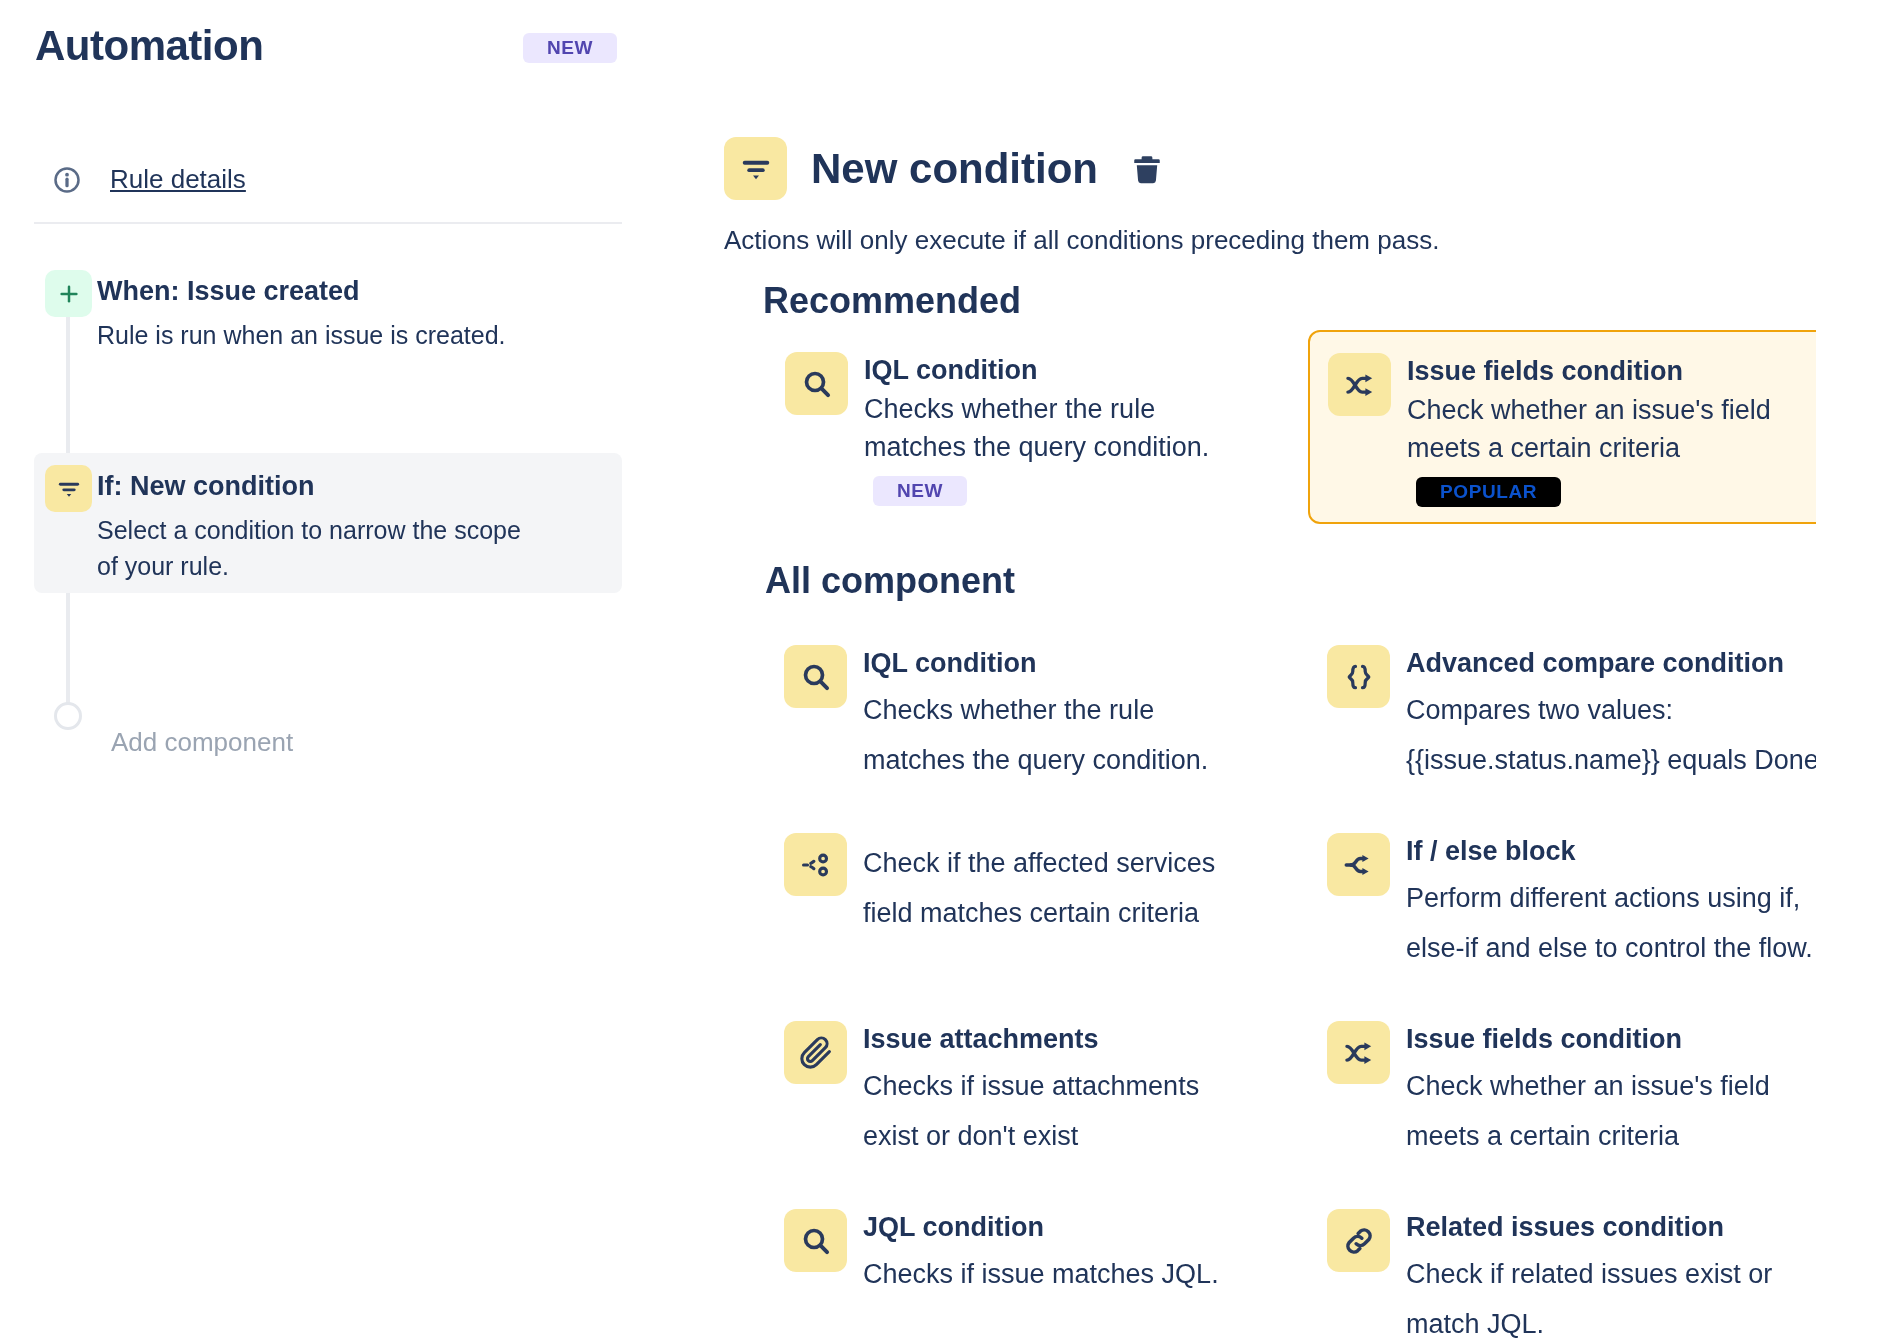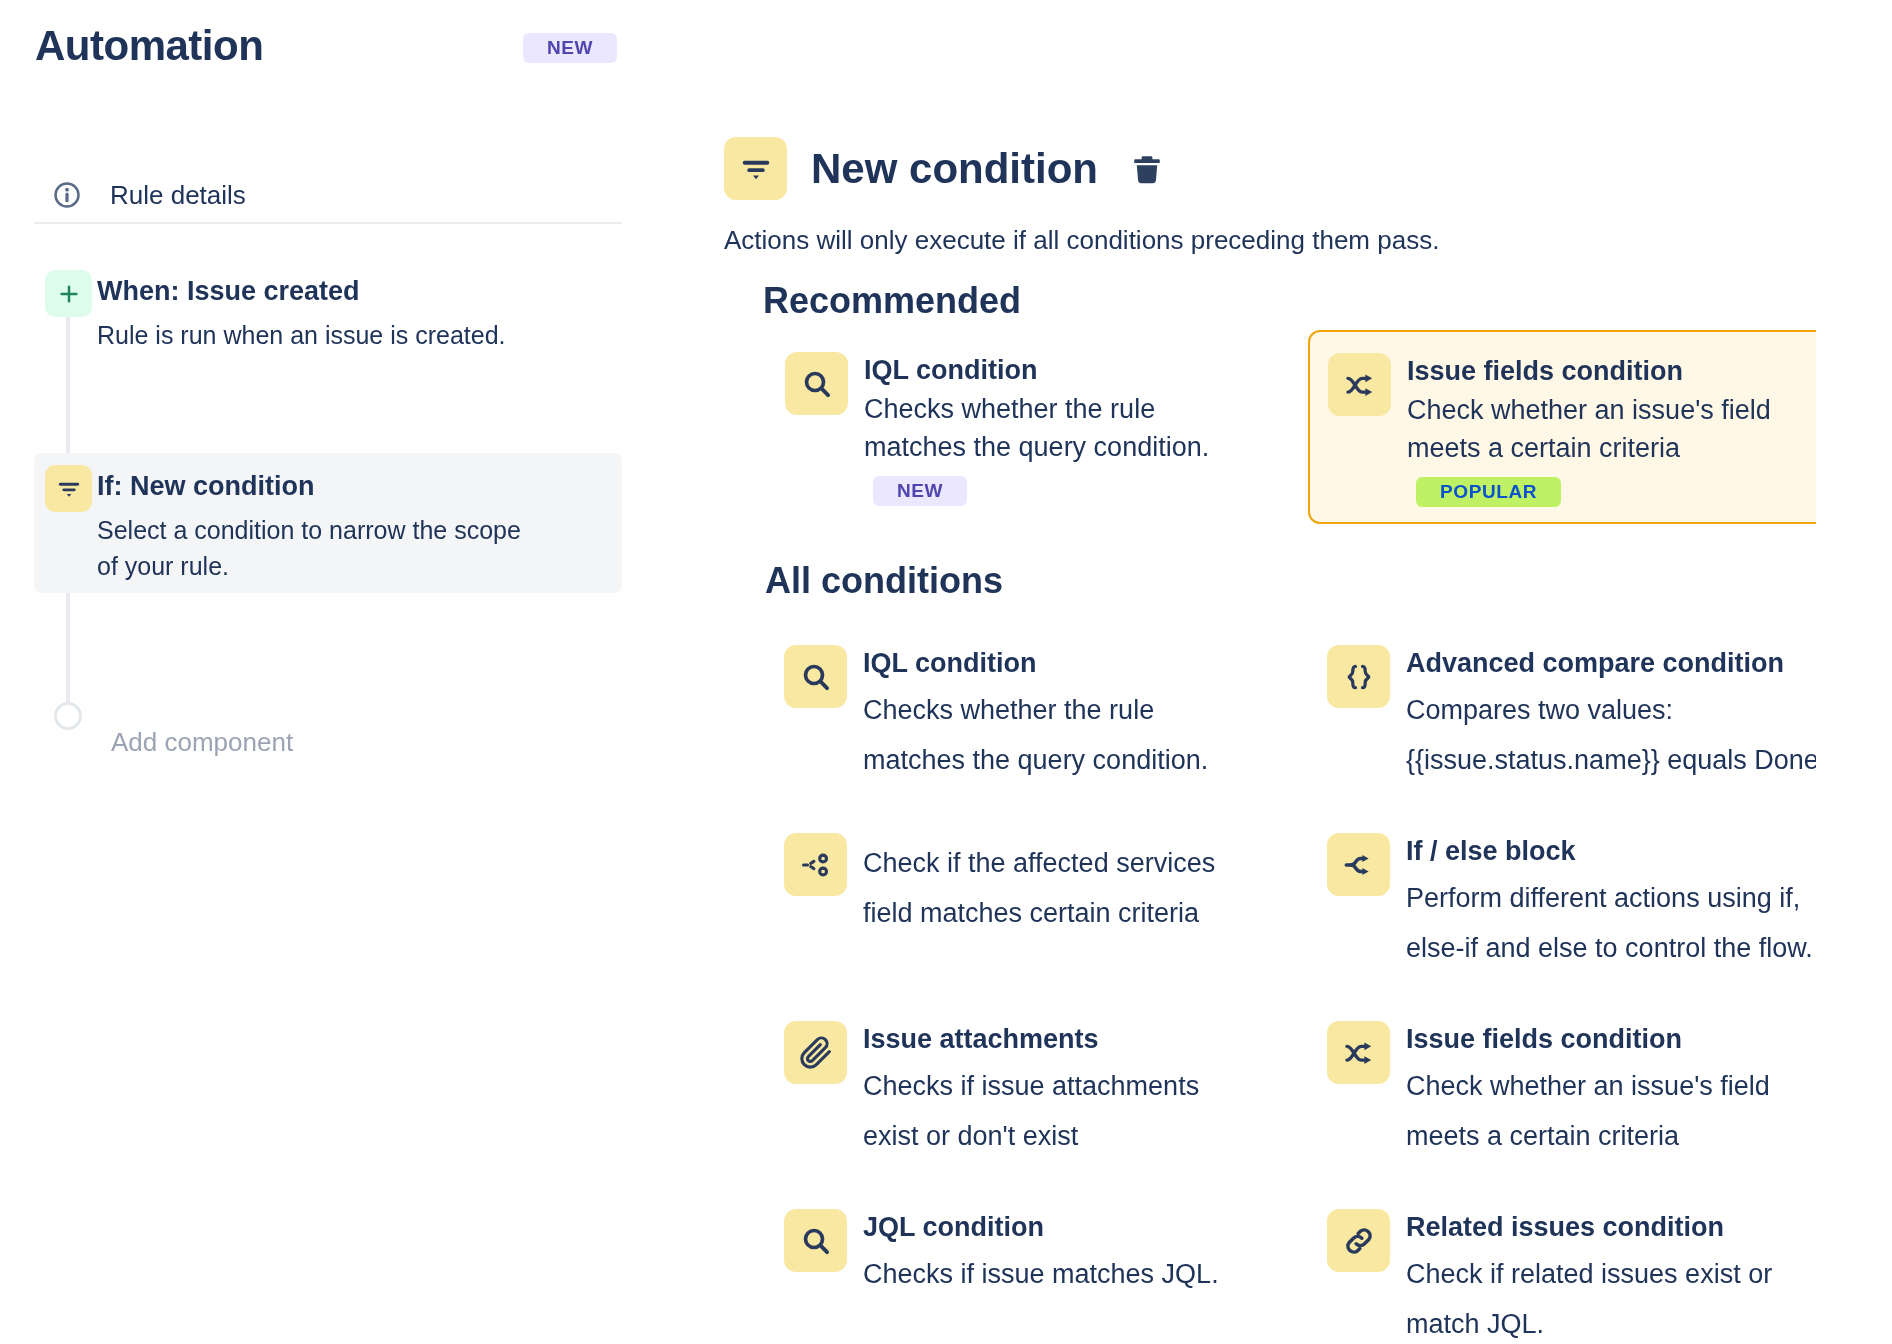--- a/index.html
+++ b/index.html
@@ -5,25 +5,25 @@
   html,body{margin:0;padding:0;background:#fff;}
   #screen{position:relative;width:1816px;height:1344px;background:#ffffff;overflow:hidden;
           font-family:"Liberation Sans",sans-serif;color:#203459;}
   .abs{position:absolute;}
 
   
   .app-title{left:35px;top:22px;margin:0;font-size:42px;font-weight:700;letter-spacing:-.5px;}
   .badge{display:inline-block;font-size:19px;font-weight:700;letter-spacing:.6px;
          padding:5px 24px;border-radius:6px;line-height:20px;}
   .badge.new{color:#5145AF;background:#EBE7FE;}
-  .badge.popular{color:#0B52CC;background:#bef264;}
+  .badge.popular{color:#0B52CC;background:#000000;}
   .title-badge{left:523px;top:33px;}
 
-  .rule-details{left:52px;top:180px;display:flex;align-items:flex-start;gap:28px;
-                font-size:26px;font-weight:500;cursor:pointer;}
+  .rule-details{left:52px;top:164px;display:flex;align-items:flex-end;gap:28px;
+                font-size:26px;font-weight:500;cursor:pointer;text-decoration:underline;}
   .rule-details svg{width:30px;height:30px;color:#5A6B87;flex:none;}
 
   .divider{left:34px;top:222px;width:588px;height:2px;background:#EBECF0;}
   .connector{left:66px;top:317px;width:4px;height:388px;background:#E9EBEF;}
 
   .tile{width:47px;height:47px;border-radius:10px;display:flex;align-items:center;
         justify-content:center;flex:none;}
   .tile svg{width:26px;height:26px;}
   .tile.green{background:#DEFCEC;color:#20845A;}
   .tile.yellow{background:#F9E8A2;color:#2A3A5C;}
@@ -231,21 +231,21 @@
           <use href="#i-shuffle"></use>
         </svg>
       </span>
     <div>
       <div class="comp-title">Issue fields condition</div>
       <div class="comp-desc">Check whether an issue's field meets a certain criteria</div>
       <span class="badge popular item-badge">POPULAR</span>
     </div>
   </div>
 
-  <h3 class="abs section-heading all-heading">All conditions</h3>
+  <h3 class="abs section-heading all-heading">All component</h3>
 
   <div class="abs comp-grid">
 
     <div class="comp-item">
       <span class="tile yellow big">
           <svg viewBox="0 0 24 24">
             <use href="#i-search"></use>
           </svg>
         </span>
       <div>

